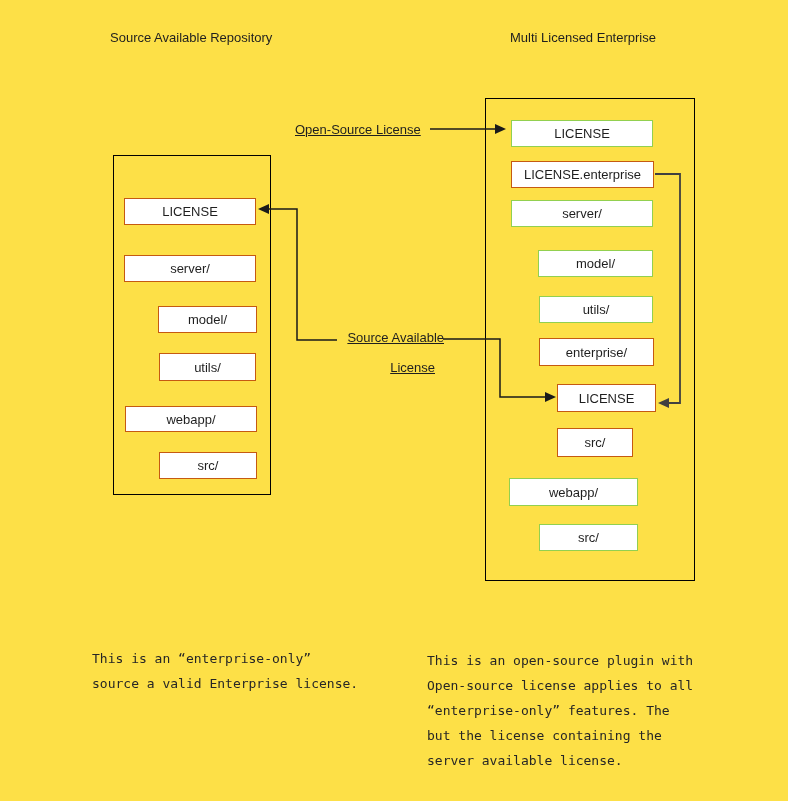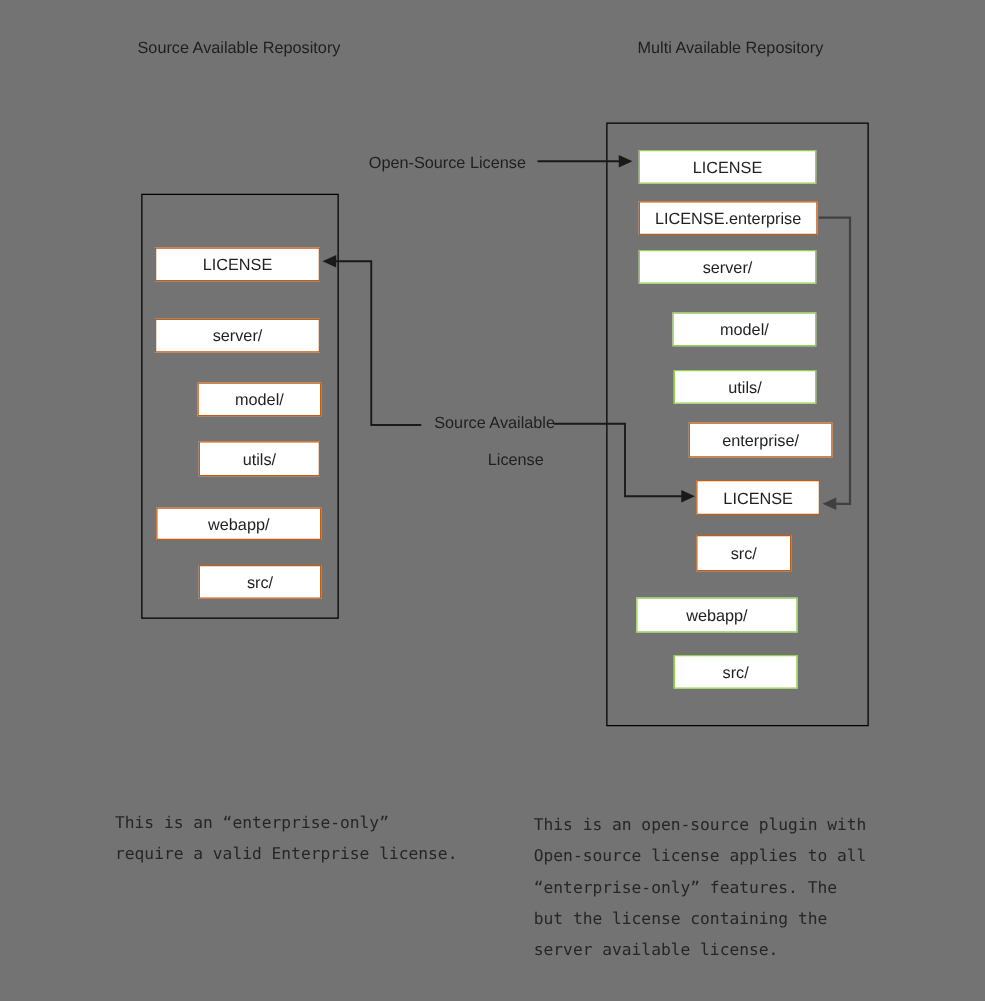--- a/index.html
+++ b/index.html
@@ -5,21 +5,21 @@
   html, body {
     margin: 0;
     padding: 0;
     background: #ffffff;
     font-family: "Liberation Sans", sans-serif;
   }
   #canvas {
     position: relative;
     width: 788px;
     height: 801px;
-    background: #737373;
+    background: #fde047;
     overflow: hidden;
   }
   .repo-title {
     position: absolute;
     font-size: 13px;
     color: #1f1f1f;
     white-space: nowrap;
   }
   .repo-outline {
     position: absolute;
@@ -37,20 +37,21 @@
     box-sizing: border-box;
     white-space: nowrap;
   }
   .fbox.green  { border: 1.5px solid var(--green, #92D050); }
   .fbox.orange { border: 1.5px solid var(--orange, #C55A11); text-align: center; }
   .flow-label {
     position: absolute;
     font-size: 13px;
     color: #1f1f1f;
     white-space: nowrap;
+    text-decoration: underline;
   }
   .flow-label.centered { text-align: right; }
   .caption {
     position: absolute;
     font-family: "DejaVu Sans Mono", "Liberation Mono", monospace;
     font-size: 13px;
     color: #262626;
   }
   .caption div { height: 25px; line-height: 25px; white-space: nowrap; }
   #arrow-layer {
@@ -58,38 +59,38 @@
     left: 0; top: 0;
     pointer-events: none;
   }
 </style>
 </head>
 <body>
 
 <div id="canvas">
 
   <div class="repo-title" style="left:110px; top:30px;">Source Available Repository</div>
-  <div class="repo-title" style="left:510px; top:30px;">Multi Available Repository</div>
+  <div class="repo-title" style="left:510px; top:30px;">Multi Licensed Enterprise</div>
 
   <div class="repo-outline" style="left:113px; top:155px; width:156px; height:338px;"></div>
   <div class="repo-outline" style="left:485px; top:98px; width:208px; height:481px;"></div>
 
   <div class="fbox orange" style="left:124px; top:198px; width:132px; height:27px;">LICENSE</div>
   <div class="fbox orange" style="left:124px; top:255px; width:132px; height:27px;">server/</div>
   <div class="fbox orange" style="left:158px; top:306px; width:99px; height:27px;">model/</div>
   <div class="fbox orange" style="left:159px; top:353px; width:97px; height:28px;">utils/</div>
   <div class="fbox orange" style="left:125px; top:406px; width:132px; height:26px;">webapp/</div>
   <div class="fbox orange" style="left:159px; top:452px; width:98px; height:27px;">src/</div>
 
   <div class="fbox green" style="left:511px; top:120px; width:142px; height:27px;">LICENSE</div>
   <div class="fbox orange" style="left:511px; top:161px; width:143px; height:27px;">LICENSE.enterprise</div>
   <div class="fbox green" style="left:511px; top:200px; width:142px; height:27px;">server/</div>
   <div class="fbox green" style="left:538px; top:250px; width:115px; height:27px;">model/</div>
   <div class="fbox green" style="left:539px; top:296px; width:114px; height:27px;">utils/</div>
-  <div class="fbox orange" style="left:539px; top:338px; width:115px; height:28px;margin-left:12px;">enterprise/</div>
+  <div class="fbox orange" style="left:539px; top:338px; width:115px; height:28px;">enterprise/</div>
   <div class="fbox orange" style="left:557px; top:384px; width:99px; height:28px;">LICENSE</div>
   <div class="fbox orange" style="left:557px; top:428px; width:76px; height:29px;">src/</div>
   <div class="fbox green" style="left:509px; top:478px; width:129px; height:28px;">webapp/</div>
   <div class="fbox green" style="left:539px; top:524px; width:99px; height:27px;">src/</div>
 
   <div class="flow-label" style="left:295px; top:122px;">Open-Source License</div>
   <div class="flow-label centered" style="left:337px; top:330px; width:107px;">Source Available</div>
   <div class="flow-label centered" style="left:328px; top:360px; width:107px;">License</div>
 
   <svg id="arrow-layer" width="788" height="801" viewBox="0 0 788 801">
@@ -110,21 +111,21 @@
     </g>
 
     <g stroke="#404040" fill="#404040">
       <path d="M 655 174 H 680 V 403 H 668" fill="none" stroke-width="1.8"></path>
       <polygon points="658,403 669,398 669,408" stroke="none"></polygon>
     </g>
   </svg>
 
   <div class="caption" style="left:92px; top:646px;">
     <div>This is an “enterprise-only”</div>
-    <div>require a valid Enterprise license.</div>
+    <div>source a valid Enterprise license.</div>
   </div>
   <div class="caption" style="left:427px; top:648px;">
     <div>This is an open-source plugin with</div>
     <div>Open-source license applies to all</div>
     <div>“enterprise-only” features. The</div>
     <div>but the license containing the</div>
     <div>server available license.</div>
   </div>
 
 </div>

